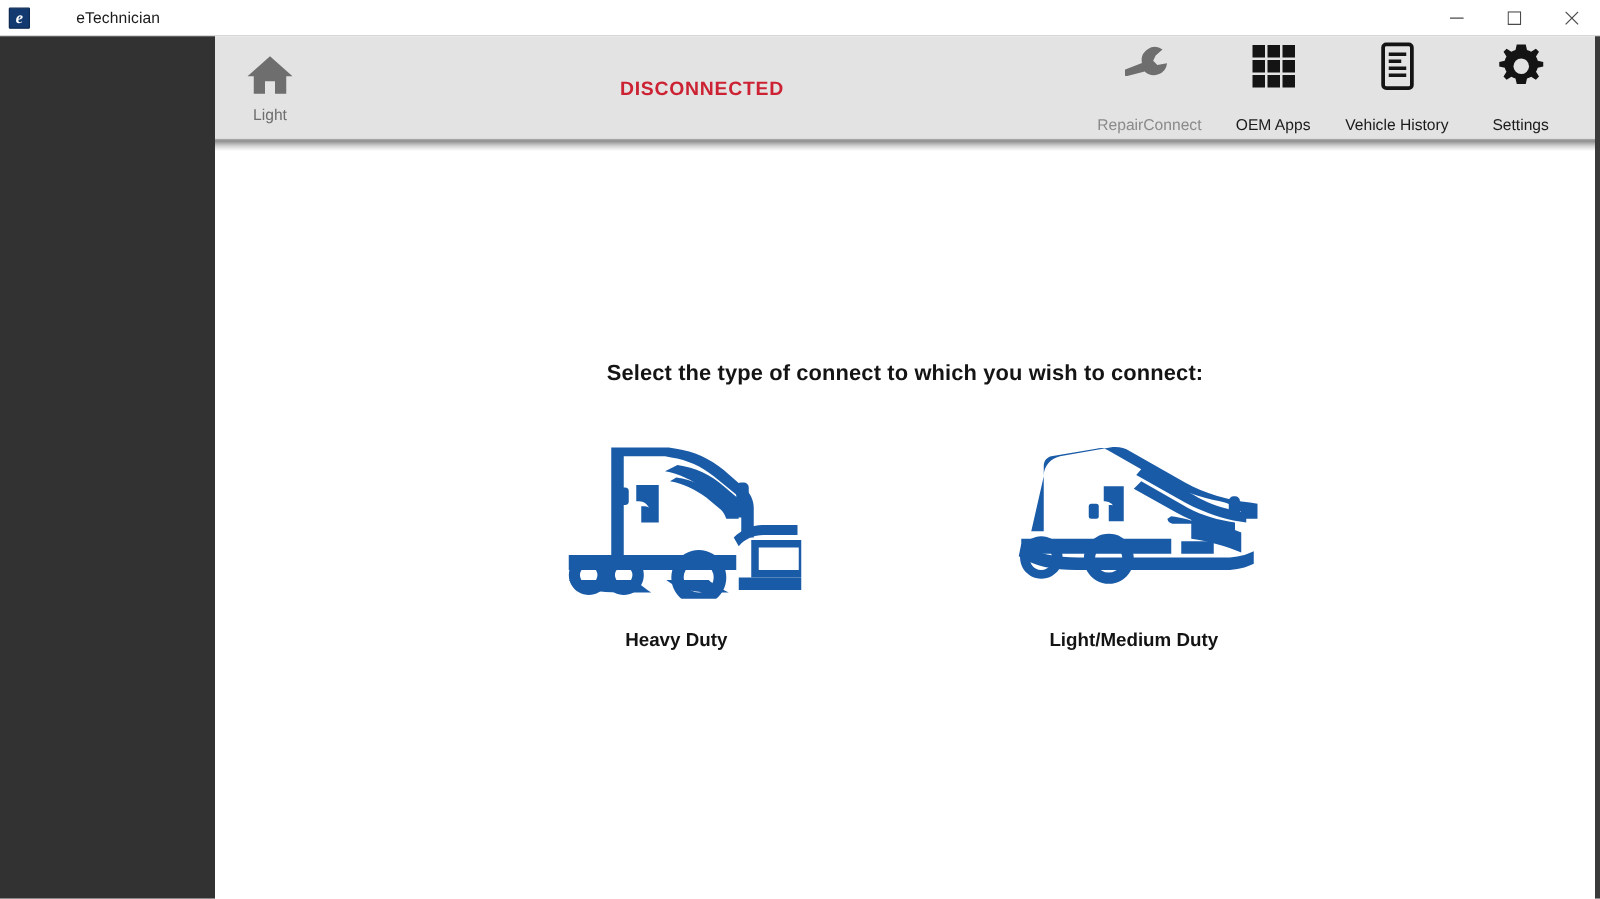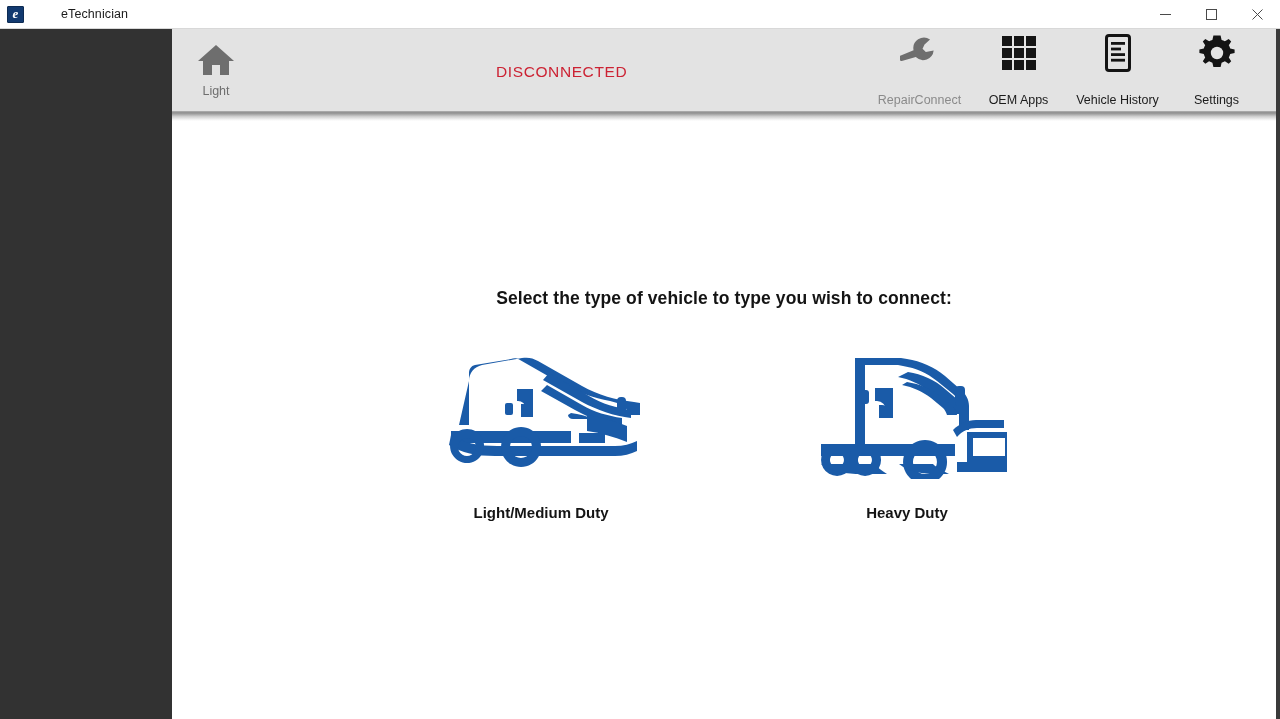--- a/index.html
+++ b/index.html
@@ -130,21 +130,21 @@
   .home-btn .label {
     font-size: 12.5px;
     color: #6e6e6e;
   }
 
   .status-text {
     position: absolute;
     left: 324px;
     top: 34px;
     font-size: 15.5px;
-    font-weight: normal;
+    font-weight: bold;
     color: #cc2233;
     letter-spacing: 0.6px;
   }
 
   .tool-items {
     position: absolute;
     right: 10px;
     top: 0;
     height: 82px;
     display: flex;
@@ -335,23 +335,60 @@
         </span>
         <span class="label">Settings</span>
       </div>
 
     </div>
   </div>
   <div class="toolbar-shadow"></div>
 
   <div class="content">
 
-    <div class="prompt">Select the type of vehicle to type you wish to connect:</div>
+    <div class="prompt">Select the type of connect to which you wish to connect:</div>
 
     <div class="choices">
+
+      <div class="choice">
+        <div class="art">
+          <svg width="200" height="135" viewBox="0 0 200 135">
+            <g fill="#1a5ba8">
+
+              <path d="M48 14 h46 l6 1 c14 2 27 8 38 17 l16 14 c5 4 8 10 8 16 v24 h-10 V62 c0-5-2-9-6-12l-16-13c-10-8-21-13-34-15l-5-1H58v84H48z"></path>
+
+              <path d="M101 28 c14 2 27 8 37 17 l13 11 c3 3 5 6 5 10 v4h-12c-1-5-4-9-8-12l-14-11c-9-7-20-12-31-14z"></path>
+              <path d="M100 38 c13 2 25 7 34 15 l12 10 c2 2 4 5 4 8h-10c-1-3-2-5-4-7l-12-10c-8-6-18-11-29-13z"></path>
+
+              <path d="M68 44 h18 v30 h-7 v-8 a9 9 0 0 0 -9 -9 h-2z M72 61 h3 a5 5 0 0 1 5 5 v8 h-8z"></path>
+
+              <rect x="54" y="46" width="8" height="14" rx="3"></rect>
+
+              <rect x="148" y="42" width="10" height="20" rx="4"></rect>
+
+              <path d="M146 86 c6-6 14-10 23-10h28 v8h-27c-8 0-15 3-20 9z"></path>
+
+              <path d="M160 88 h44 v30 h-44z M166 94 v18 h32 V94z"></path>
+
+              <path d="M14 100 h134 v12 H14z"></path>
+
+              <path d="M150 118 h54 v10 h-54z"></path>
+
+              <path d="M118 96 a22 22 0 1 0 0.1 0z M118 106 a12 12 0 1 1 -0.1 0z"></path>
+
+              <path d="M30 100 a16 16 0 1 0 0.1 0z M30 109 a7 7 0 1 1 -0.1 0z"></path>
+              <path d="M58 100 a16 16 0 1 0 0.1 0z M58 109 a7 7 0 1 1 -0.1 0z"></path>
+
+              <path d="M14 120 c10 8 26 10 40 10 h26 c-6-4-10-7-12-10z"></path>
+              <path d="M92 120 c10 8 24 10 38 10 h12 c-8-4-13-7-16-10z"></path>
+            </g>
+          </svg>
+        </div>
+        <div class="caption">Heavy Duty</div>
+      </div>
 
       <div class="choice">
         <div class="art">
           <svg width="205" height="120" viewBox="0 0 205 120">
             <g fill="#1a5ba8">
 
               <path d="M30 30 c0-8 5-14 13-16 l40-7 c6-1 11 0 16 3 l44 25 c16 9 34 14 52 16 l6 1 v12 h-10 c-2-7-10-12-20-14 -16-3-33-9-48-17 l-42-24 c-3-2-6-2-9-1 l-36 6 c-4 1-6 4-6 8 v52 h-10z"></path>
 
               <path d="M110 22 l40 23 c13 8 28 12 42 14 v8 c-17-2-34-8-49-16 l-39-22z"></path>
               <path d="M108 34 l35 20 c12 7 26 11 40 13 v7 c-17-2-33-7-47-15 l-34-19z"></path>
@@ -373,53 +410,16 @@
 
               <path d="M82 76 a20 20 0 1 0 0.1 0z M82 85 a11 11 0 1 1 -0.1 0z"></path>
 
               <path d="M28 78 a17 17 0 1 0 0.1 0z M28 87 a9 9 0 1 1 -0.1 0z"></path>
             </g>
           </svg>
         </div>
         <div class="caption">Light/Medium Duty</div>
       </div>
 
-      <div class="choice">
-        <div class="art">
-          <svg width="200" height="135" viewBox="0 0 200 135">
-            <g fill="#1a5ba8">
-
-              <path d="M48 14 h46 l6 1 c14 2 27 8 38 17 l16 14 c5 4 8 10 8 16 v24 h-10 V62 c0-5-2-9-6-12l-16-13c-10-8-21-13-34-15l-5-1H58v84H48z"></path>
-
-              <path d="M101 28 c14 2 27 8 37 17 l13 11 c3 3 5 6 5 10 v4h-12c-1-5-4-9-8-12l-14-11c-9-7-20-12-31-14z"></path>
-              <path d="M100 38 c13 2 25 7 34 15 l12 10 c2 2 4 5 4 8h-10c-1-3-2-5-4-7l-12-10c-8-6-18-11-29-13z"></path>
-
-              <path d="M68 44 h18 v30 h-7 v-8 a9 9 0 0 0 -9 -9 h-2z M72 61 h3 a5 5 0 0 1 5 5 v8 h-8z"></path>
-
-              <rect x="54" y="46" width="8" height="14" rx="3"></rect>
-
-              <rect x="148" y="42" width="10" height="20" rx="4"></rect>
-
-              <path d="M146 86 c6-6 14-10 23-10h28 v8h-27c-8 0-15 3-20 9z"></path>
-
-              <path d="M160 88 h44 v30 h-44z M166 94 v18 h32 V94z"></path>
-
-              <path d="M14 100 h134 v12 H14z"></path>
-
-              <path d="M150 118 h54 v10 h-54z"></path>
-
-              <path d="M118 96 a22 22 0 1 0 0.1 0z M118 106 a12 12 0 1 1 -0.1 0z"></path>
-
-              <path d="M30 100 a16 16 0 1 0 0.1 0z M30 109 a7 7 0 1 1 -0.1 0z"></path>
-              <path d="M58 100 a16 16 0 1 0 0.1 0z M58 109 a7 7 0 1 1 -0.1 0z"></path>
-
-              <path d="M14 120 c10 8 26 10 40 10 h26 c-6-4-10-7-12-10z"></path>
-              <path d="M92 120 c10 8 24 10 38 10 h12 c-8-4-13-7-16-10z"></path>
-            </g>
-          </svg>
-        </div>
-        <div class="caption">Heavy Duty</div>
-      </div>
-
     </div>
   </div>
 
 </div>
 
 </body></html>

